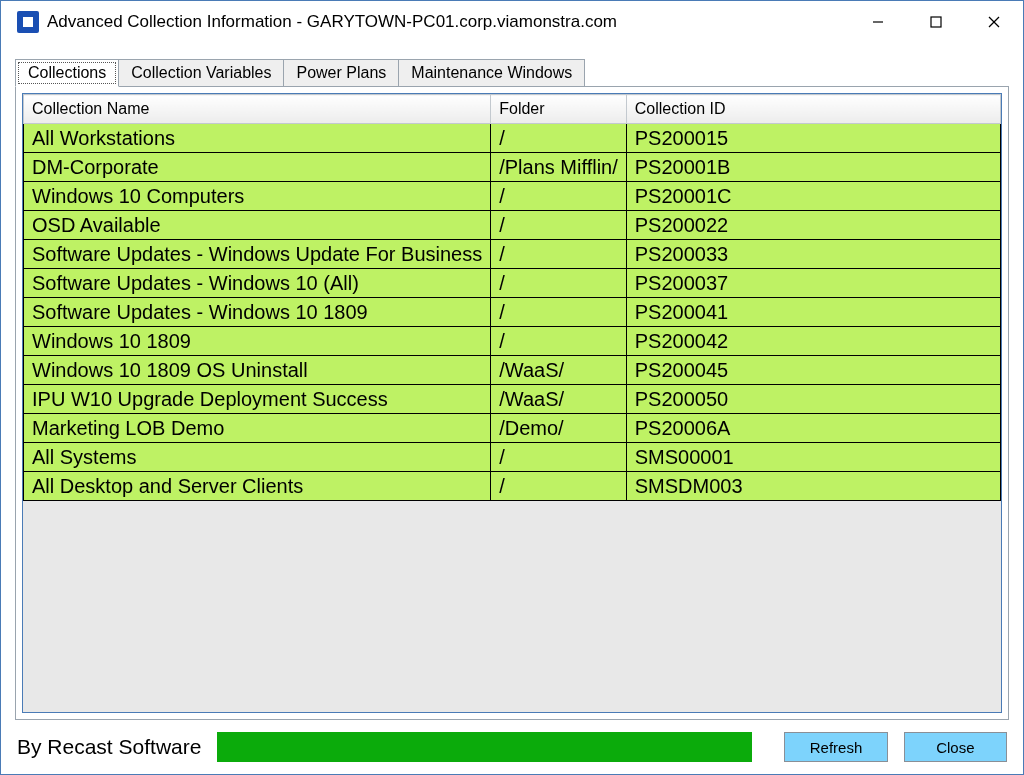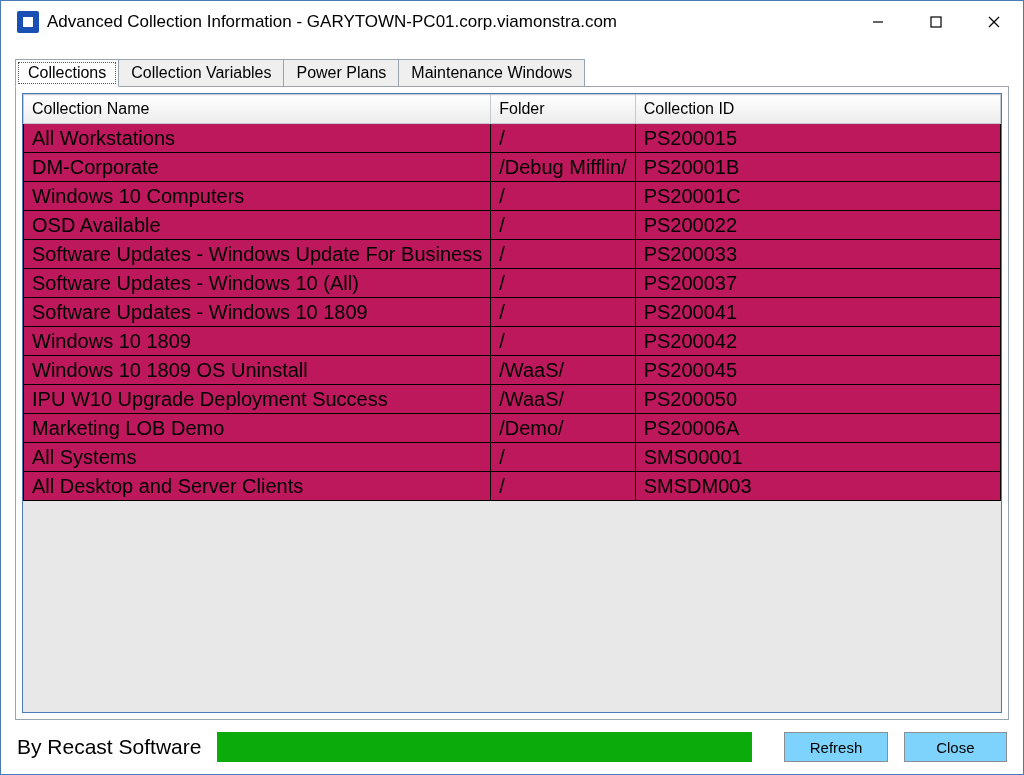--- a/index.html
+++ b/index.html
@@ -107,21 +107,21 @@
     border: 1px solid #4a7bb6;
     flex: 1 1 auto;
     display: flex;
     flex-direction: column;
     background: #e8e8e8;
     min-height: 0;
   }
   table.grid {
     border-collapse: collapse;
     width: 100%;
-    background: #be185d;
+    background: #bef264;
     table-layout: auto;
   }
   table.grid th {
     text-align: left;
     font-weight: normal;
     background: linear-gradient(#fff,#ececec);
     border: 1px solid #c3c9cf;
     padding: 5px 8px;
     font-size: 16px;
     white-space: nowrap;
@@ -221,21 +221,21 @@
             </tr>
           </thead>
           <tbody id="grid-body">
               <tr>
                 <td>All Workstations</td>
                 <td>/</td>
                 <td>PS200015</td>
               </tr>
               <tr>
                 <td>DM-Corporate</td>
-                <td>/Debug Mifflin/</td>
+                <td>/Plans Mifflin/</td>
                 <td>PS20001B</td>
               </tr>
               <tr>
                 <td>Windows 10 Computers</td>
                 <td>/</td>
                 <td>PS20001C</td>
               </tr>
               <tr>
                 <td>OSD Available</td>
                 <td>/</td>

